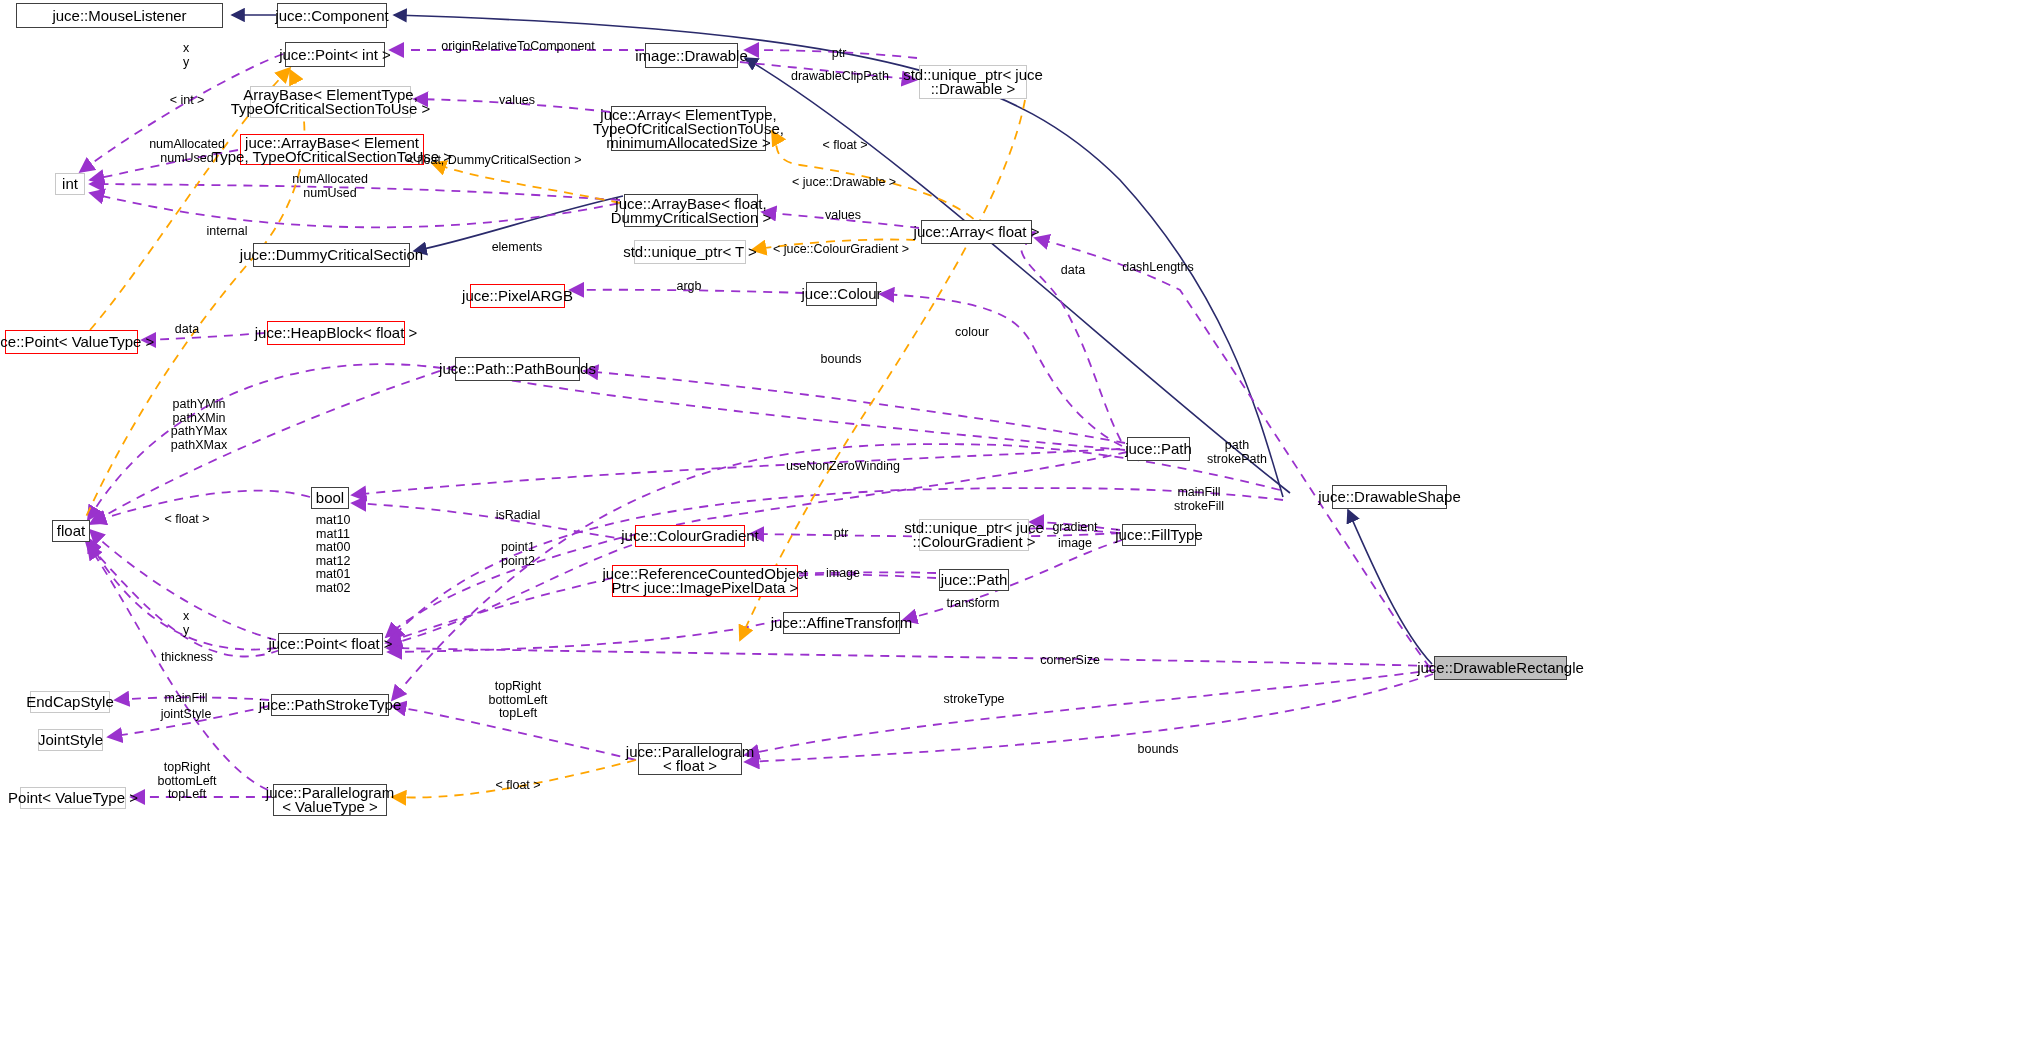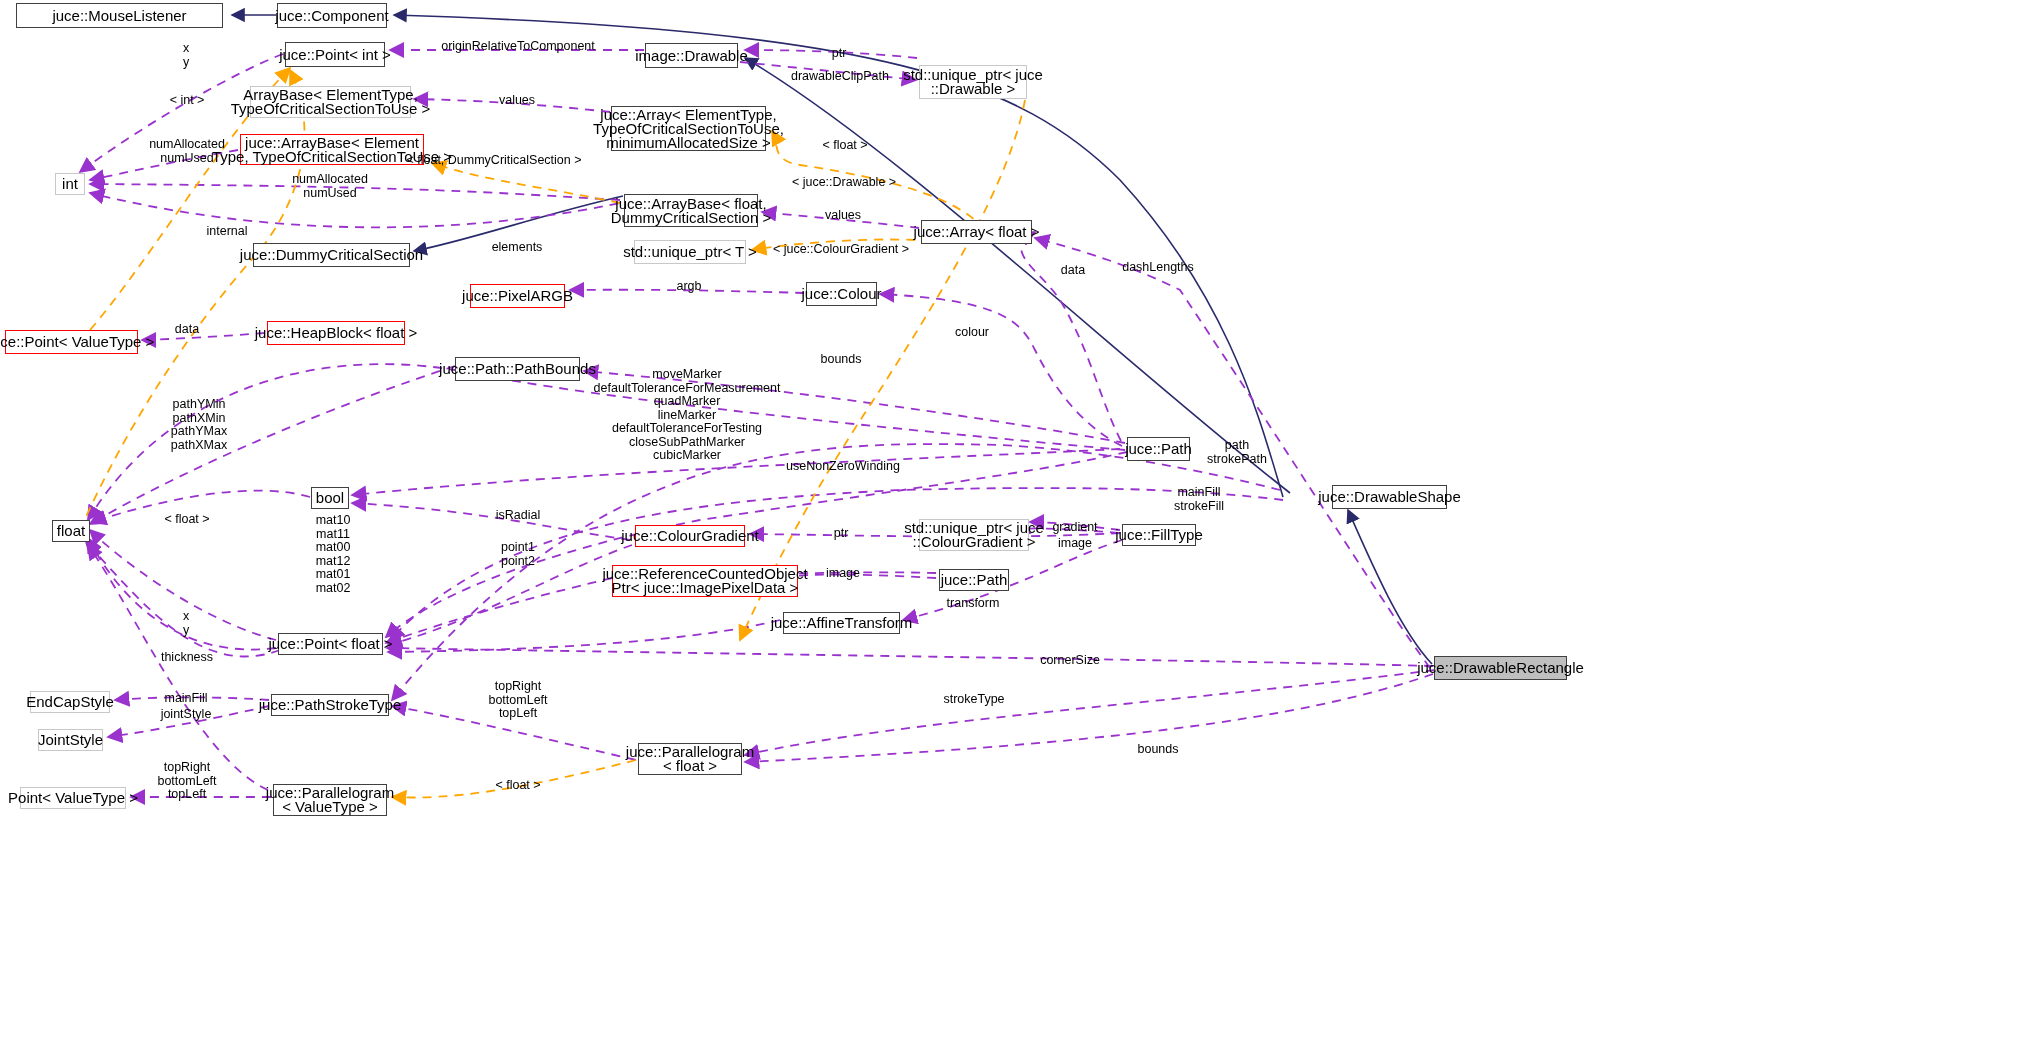--- a/index.html
+++ b/index.html
@@ -163,27 +163,20 @@
   <div class="elabel" style="left:843px;top:209px;">values</div>
   <div class="elabel" style="left:203px;top:225px;margin-left:24px;">internal</div>
   <div class="elabel" style="left:517px;top:241px;">elements</div>
   <div class="elabel" style="left:841px;top:243px;">&lt; juce::ColourGradient &gt;</div>
   <div class="elabel" style="left:1073px;top:264px;">data</div>
   <div class="elabel" style="left:1158px;top:261px;">dashLengths</div>
   <div class="elabel" style="left:689px;top:280px;">argb</div>
   <div class="elabel" style="left:187px;top:323px;">data</div>
   <div class="elabel" style="left:972px;top:326px;">colour</div>
   <div class="elabel" style="left:841px;top:353px;">bounds</div>
-  <div class="elabel" style="left:687px;top:368px;">moveMarker
-defaultToleranceForMeasurement
-quadMarker
-lineMarker
-defaultToleranceForTesting
-closeSubPathMarker
-cubicMarker</div>
   <div class="elabel" style="left:187px;top:398px;margin-left:12px;">pathYMin
 pathXMin
 pathYMax
 pathXMax</div>
   <div class="elabel" style="left:843px;top:460px;">useNonZeroWinding</div>
   <div class="elabel" style="left:1237px;top:439px;">path
 strokePath</div>
   <div class="elabel" style="left:1199px;top:486px;">mainFill
 strokeFill</div>
   <div class="elabel" style="left:518px;top:509px;">isRadial</div>

